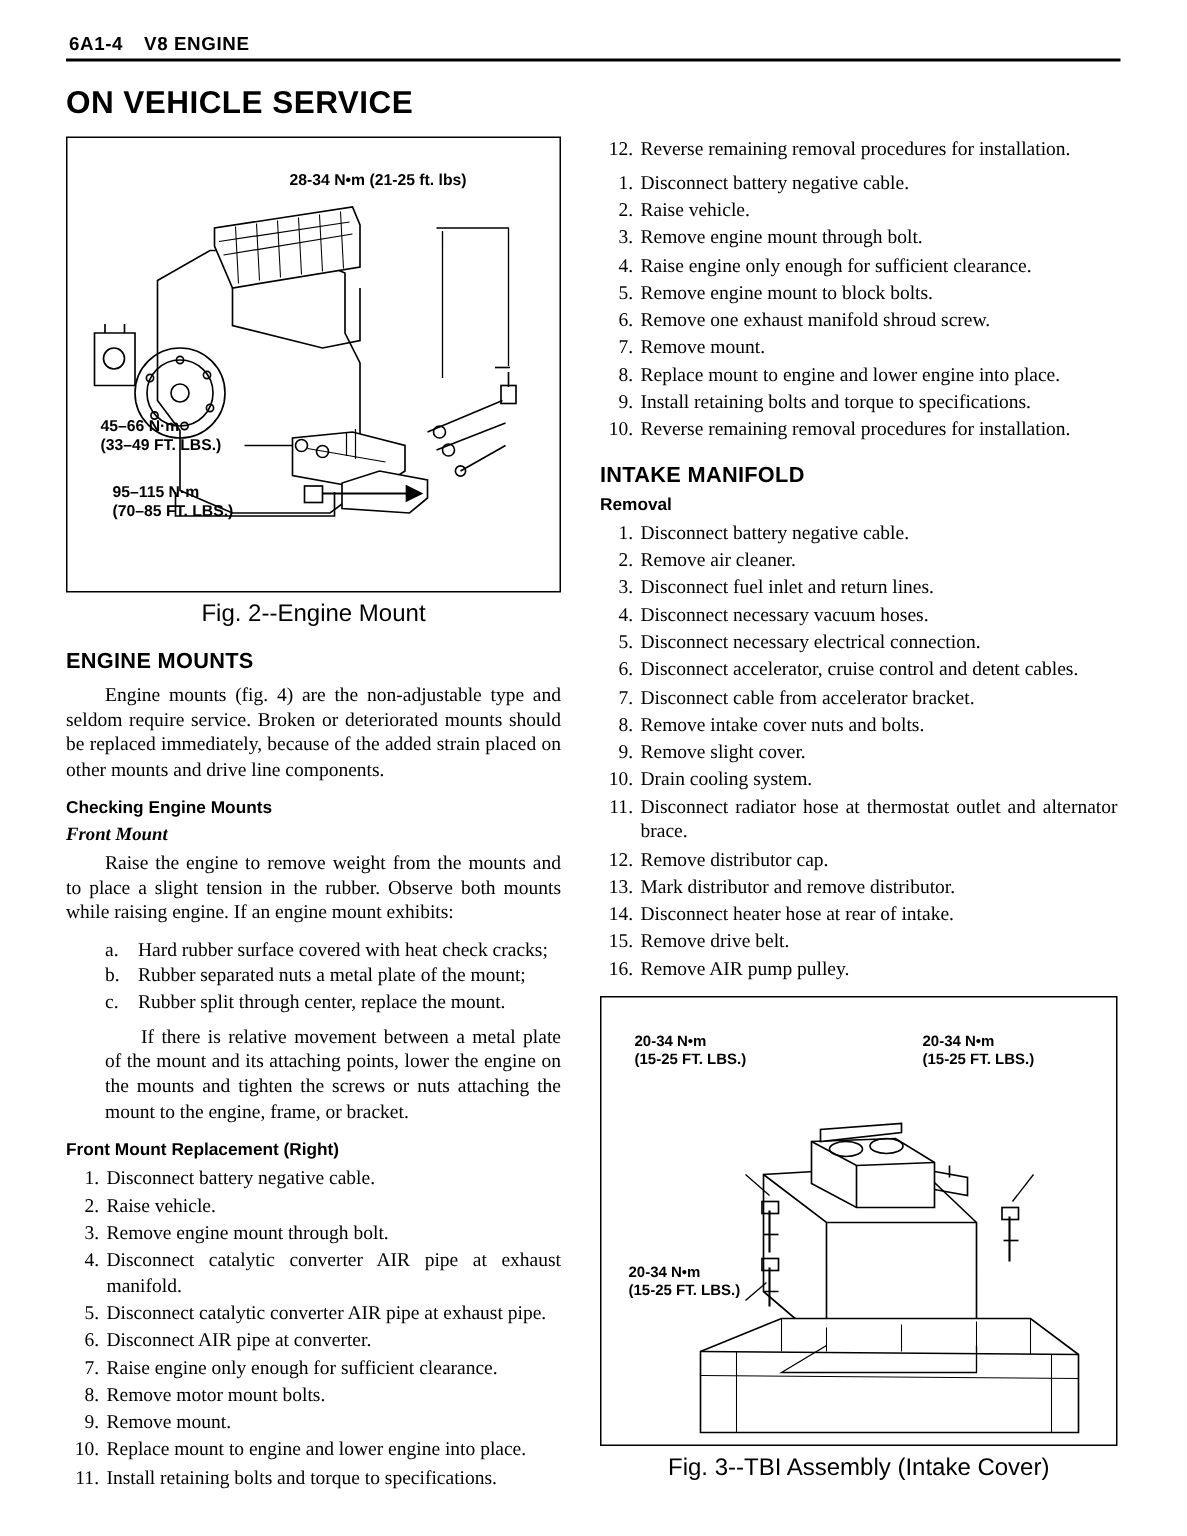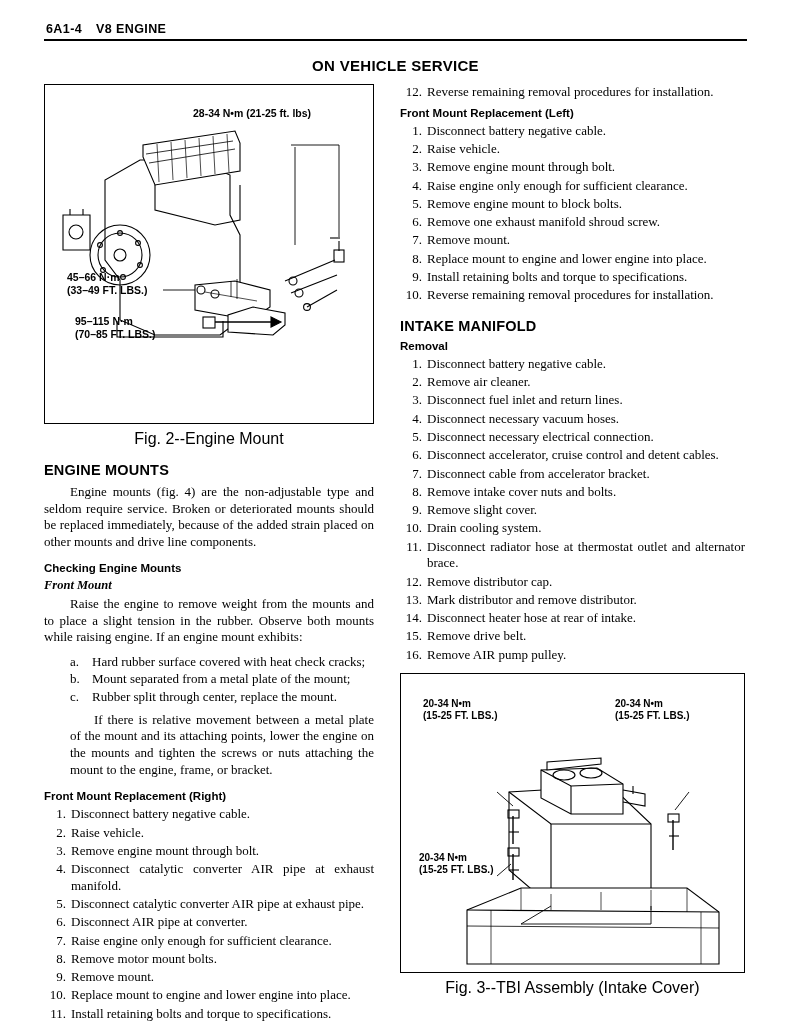--- a/index.html
+++ b/index.html
@@ -31,24 +31,24 @@
     margin-bottom: 3px;
   }
   .header .sep { display: inline-block; width: 14px; }
   .header-rule {
     border: 0;
     border-top: 2.2px solid #000;
     margin: 0 0 16px 0;
   }
   
   .main-title {
-    text-align: center;
-    font-family: "Liberation Sans", sans-serif;
-    font-weight: bold;
-    font-size: 15px;
+    text-align: left;
+    font-family: "Liberation Sans", sans-serif;
+    font-weight: bold;
+    font-size: 21px;
     letter-spacing: 0.3px;
     margin: 6px 0 10px 0;
   }
   
   .cols {
     display: flex;
     gap: 26px;
     align-items: flex-start;
   }
   .col-left { width: 330px; }
@@ -61,21 +61,21 @@
     position: relative;
     box-sizing: border-box;
   }
   .figcap {
     text-align: center;
     font-family: "Liberation Sans", sans-serif;
     font-size: 16px;
     margin-top: 6px;
     margin-bottom: 14px;
   }
-  .fig2 { height: 340px; }
+  .fig2 { height: 304px; }
   .fig3 { height: 300px; }
 
   
   h2.sec {
     font-family: "Liberation Sans", sans-serif;
     font-weight: bold;
     font-size: 14.5px;
     margin: 4px 0 6px 0;
     letter-spacing: 0.2px;
   }
@@ -268,21 +268,21 @@
 
       <h2 class="sec">ENGINE MOUNTS</h2>
       <p class="body">Engine mounts (fig. 4) are the non-adjustable type and seldom require service. Broken or deteriorated mounts should be replaced immediately, because of the added strain placed on other mounts and drive line components.</p>
 
       <h3 class="sub">Checking Engine Mounts</h3>
       <h4 class="ital">Front Mount</h4>
       <p class="body">Raise the engine to remove weight from the mounts and to place a slight tension in the rubber. Observe both mounts while raising engine. If an engine mount exhibits:</p>
 
       <ol class="alpha">
         <li>Hard rubber surface covered with heat check cracks;</li>
-        <li>Mount separated from a metal plate of the mount;</li>
+        <li>Rubber separated nuts a metal plate of the mount;</li>
         <li>Rubber split through center, replace the mount.</li>
       </ol>
 
       <p class="indent-block">If there is relative movement between a metal plate of the mount and its attaching points, lower the engine on the mounts and tighten the screws or nuts attaching the mount to the engine, frame, or bracket.</p>
 
       <h3 class="sub">Front Mount Replacement (Right)</h3>
       <ol class="num">
         <li>Disconnect battery negative cable.</li>
         <li>Raise vehicle.</li>
         <li>Remove engine mount through bolt.</li>
@@ -296,21 +296,20 @@
         <li>Install retaining bolts and torque to specifications.</li>
       </ol>
     </div>
 
     <div class="col-right">
 
       <ol class="num start12">
         <li>Reverse remaining removal procedures for installation.</li>
       </ol>
 
-      <h3 class="subtight">Front Mount Replacement (Left)</h3>
       <ol class="num">
         <li>Disconnect battery negative cable.</li>
         <li>Raise vehicle.</li>
         <li>Remove engine mount through bolt.</li>
         <li>Raise engine only enough for sufficient clearance.</li>
         <li>Remove engine mount to block bolts.</li>
         <li>Remove one exhaust manifold shroud screw.</li>
         <li>Remove mount.</li>
         <li>Replace mount to engine and lower engine into place.</li>
         <li>Install retaining bolts and torque to specifications.</li>

